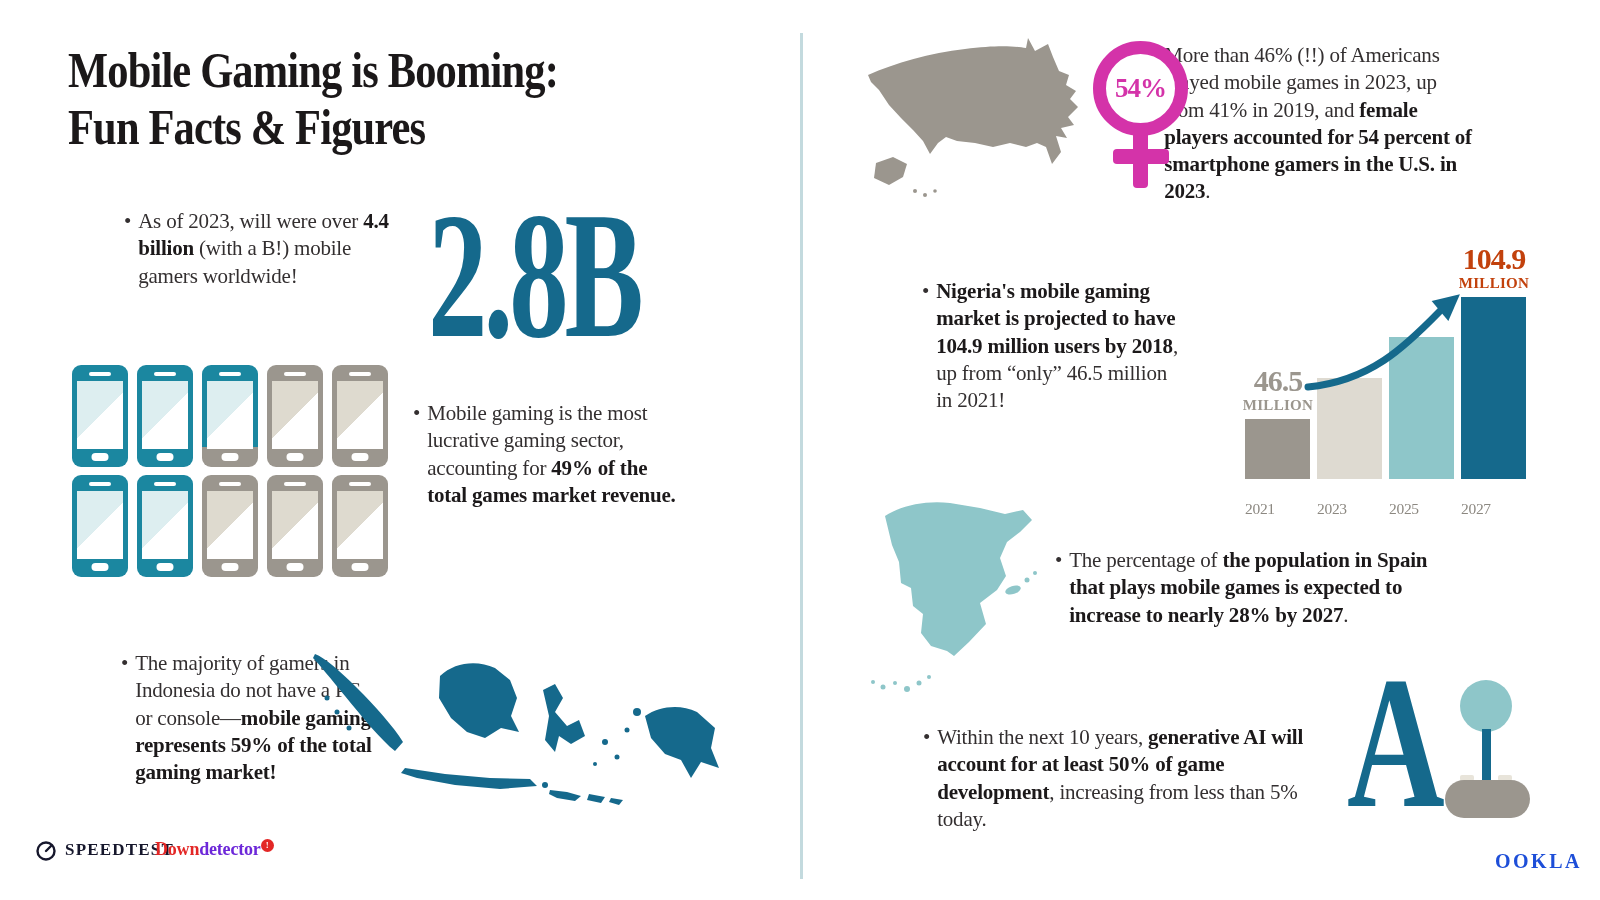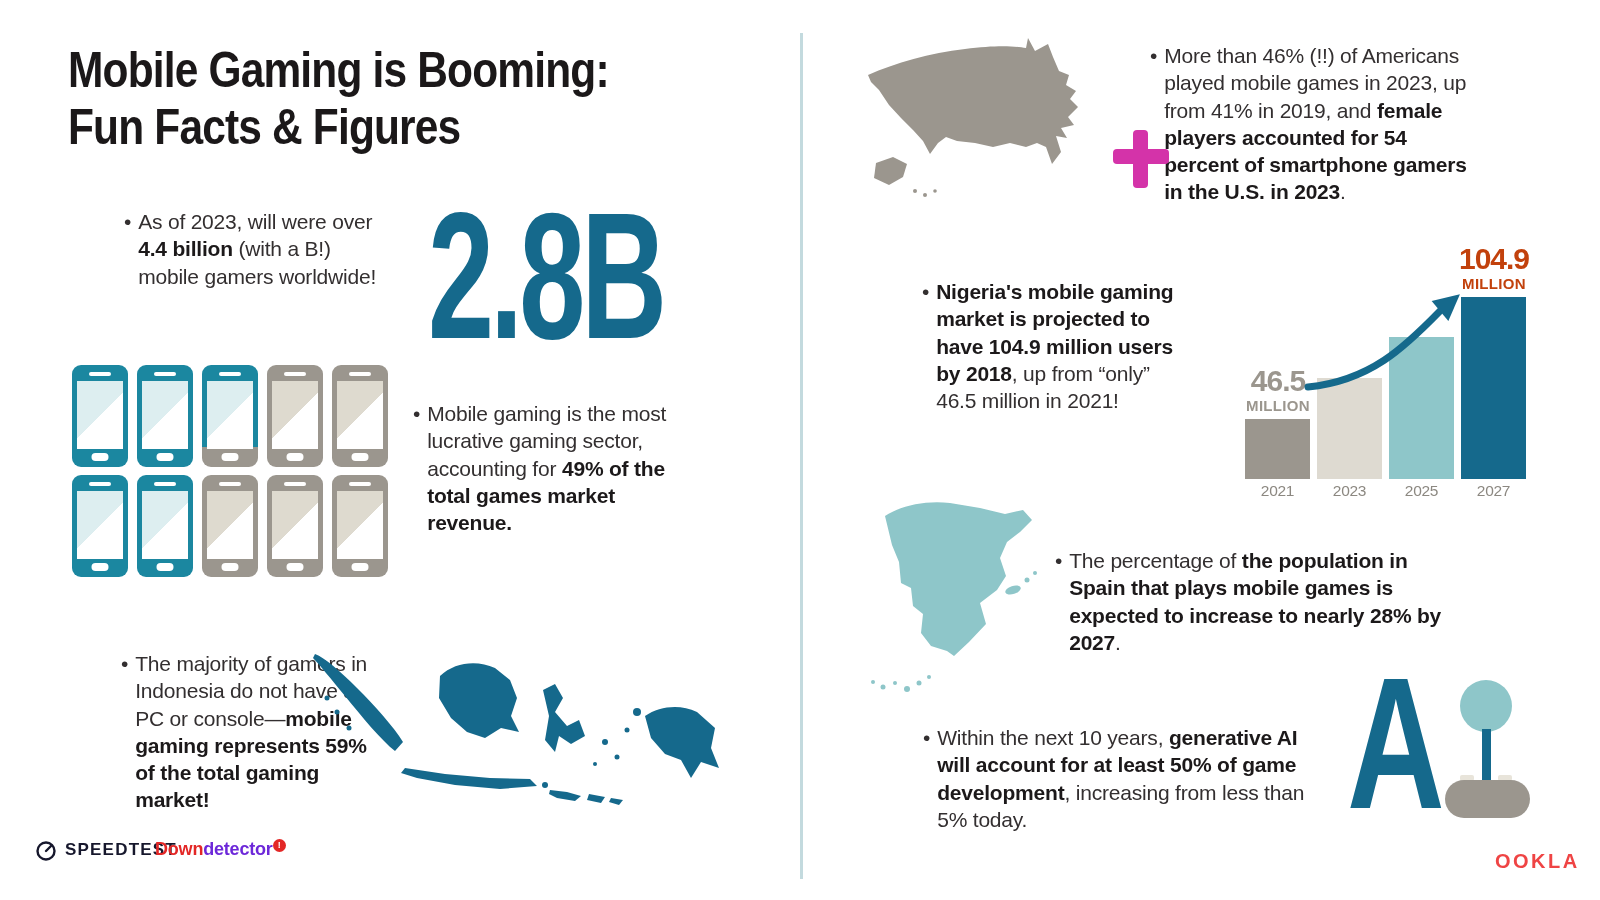--- a/index.html
+++ b/index.html
@@ -1,17 +1,17 @@
 <!DOCTYPE html>
 <html><head>
 <meta charset="utf-8">
 <style>
   html,body{margin:0;padding:0;background:#fff;}
   .canvas{position:relative;width:1600px;height:900px;background:#ffffff;overflow:hidden;
-          font-family:Liberation Sans, sans-serif;color:#332F30;}
+          font-family:Liberation Serif, serif;color:#332F30;}
   .abs{position:absolute;}
   .divider{position:absolute;left:800px;top:33px;width:3px;height:846px;background:#C3DADE;}
 
   
   .title{position:absolute;left:68px;top:42px;margin:0;font-size:50px;font-weight:800;
          color:#1B1819;line-height:1.14;letter-spacing:-1px;transform:scaleX(.85);transform-origin:0 0;}
   .title .tl{display:block;}
 
   
   .fact{position:absolute;display:flex;gap:7px;font-size:21px;line-height:1.3;letter-spacing:-.2px;}
@@ -49,21 +49,21 @@
             border:13px solid #D433A9;border-radius:50%;background:#fff;
             display:flex;align-items:center;justify-content:center;z-index:3;}
   .fem-ring .pct{font-size:27px;font-weight:800;color:#D433A9;letter-spacing:-1px;}
   .fem-vbar{position:absolute;left:1133px;top:130px;width:15px;height:58px;background:#D433A9;border-radius:4px;z-index:2;}
   .fem-hbar{position:absolute;left:1113px;top:149px;width:56px;height:15px;background:#D433A9;border-radius:4px;z-index:2;}
 
   
   .chart{position:absolute;left:1220px;top:245px;width:320px;height:255px;}
   .chart .bar{position:absolute;bottom:21px;width:65px;}
   .chart .bar.b1{left:25px;} .chart .bar.b2{left:97px;} .chart .bar.b3{left:169px;} .chart .bar.b4{left:241px;}
-  .chart .year{position:absolute;top:237px;width:65px;text-align:center;font-size:15.5px;color:#8C8881;letter-spacing:-.3px;}
+  .chart .year{position:absolute;top:255px;width:65px;text-align:left;font-size:15.5px;color:#8C8881;letter-spacing:-.3px;}
   .chart .year.y1{left:25px;} .chart .year.y2{left:97px;} .chart .year.y3{left:169px;} .chart .year.y4{left:241px;}
   .chart .vlabel{position:absolute;width:96px;text-align:center;line-height:1;}
   .chart .vlabel .num{display:block;font-size:30px;font-weight:800;letter-spacing:-1px;}
   .chart .vlabel .unit{display:block;font-size:15px;font-weight:800;letter-spacing:.3px;margin-top:2px;}
   .chart .vl-left{left:10px;bottom:87px;color:#9B968E;}
   .chart .vl-right{left:226px;bottom:209px;color:#c2410c;}
   .chart .arrow{position:absolute;left:80px;top:40px;}
 
   
   .ai-graphic{position:absolute;left:1335px;top:649px;width:205px;height:171px;}
@@ -76,21 +76,21 @@
   .ai-graphic .base{position:absolute;left:110px;top:131px;width:85px;height:38px;border-radius:19px;background:#9B968E;}
 
   
   .speedtest{position:absolute;left:35px;top:839px;display:flex;align-items:center;gap:8px;
              font-size:17px;font-weight:800;letter-spacing:1.2px;color:#16172C;}
   .downdetector{position:absolute;left:155px;top:839px;font-size:18px;font-weight:800;letter-spacing:-.2px;}
   .downdetector .red{color:#E32726;} .downdetector .grey{color:#6d28d9;}
   .dd-badge{display:inline-flex;width:13px;height:13px;border-radius:50%;background:#E32726;color:#fff;
             font-size:9px;font-weight:800;align-items:center;justify-content:center;
             position:relative;top:-7px;left:0px;}
-  .ookla{position:absolute;left:1495px;top:850px;font-size:20px;font-weight:700;letter-spacing:2.5px;color:#ef4444;}
+  .ookla{position:absolute;left:1495px;top:850px;font-size:20px;font-weight:700;letter-spacing:2.5px;color:#1d4ed8;}
 </style>
 </head>
 <body>
 
 <div class="canvas">
 
   <div class="divider"></div>
 
   <h1 class="title">
     <span class="tl">Mobile Gaming is Booming:</span>
@@ -192,20 +192,23 @@
   <svg class="abs" style="left:860px;top:33px;" width="250" height="175" viewBox="0 0 250 175">
     <g fill="#9B968E">
       <path d="M8,42 C35,30 70,20 105,16 C135,12 155,13 166,15 L168,5 L175,18 L188,11 L193,24 L199,38 L209,42 L206,52 L216,58 L210,66 L218,74 L208,84 L214,92 L201,95 L207,105 L196,103 L201,119 L192,131 L186,114 L177,110 L166,114 L150,110 L133,114 L115,110 L97,108 L86,104 L78,110 L70,121 L63,108 L53,97 L41,85 L29,72 L19,57 L11,49 Z"></path>
       <path d="M16,130 L33,124 L47,131 L43,144 L29,152 L14,145 Z"></path>
       <circle cx="55" cy="158" r="2"></circle>
         <circle cx="65" cy="162" r="2"></circle>
         <circle cx="75" cy="158" r="1.8"></circle>
     </g>
   </svg>
 
+  <div class="fem-ring">
+    <span class="pct">54%</span>
+  </div>
   <div class="fem-vbar"></div>
   <div class="fem-hbar"></div>
 
   <div class="fact f-usa">
     <span class="marker">•</span>
     <div class="ft"><span>More than 46% (!!) of Americans played mobile games in 2023, up from 41% in 2019, and </span><span class="b">female players accounted for 54 percent of smartphone gamers in the U.S. in 2023</span><span>.</span></div>
   </div>
 
   <div class="fact f-nigeria">
     <span class="marker">•</span>

